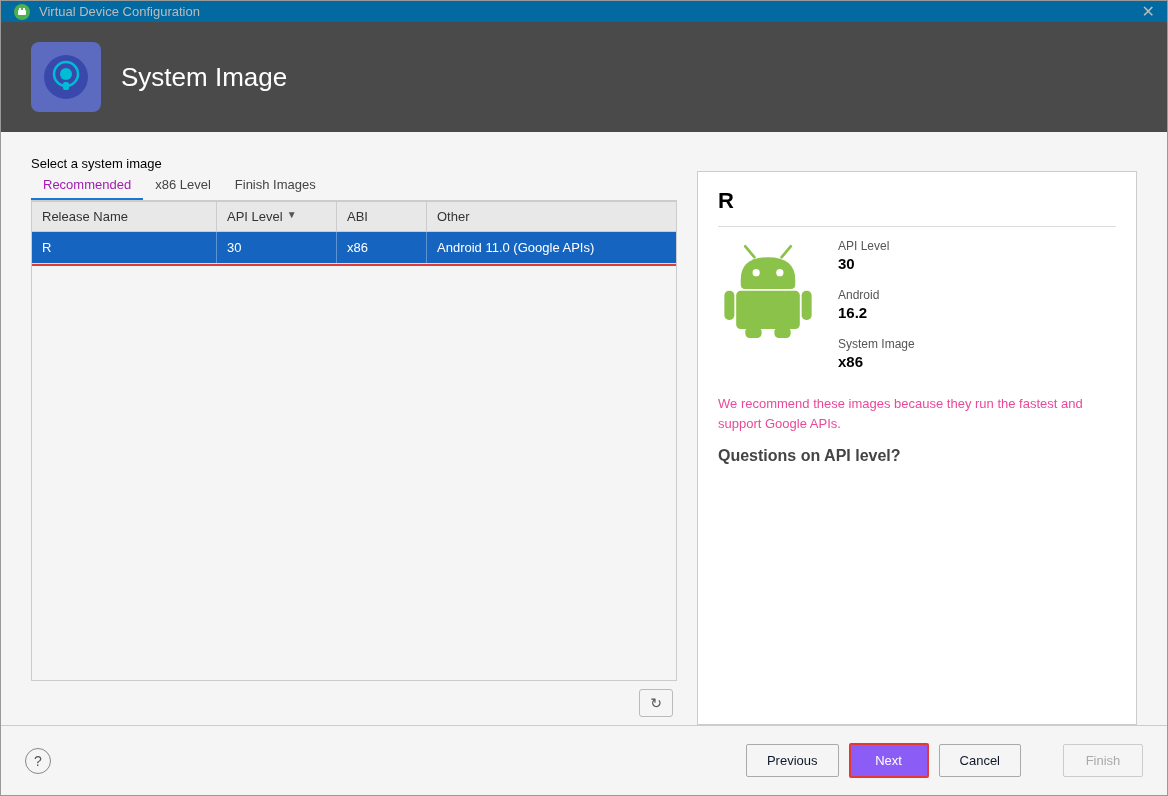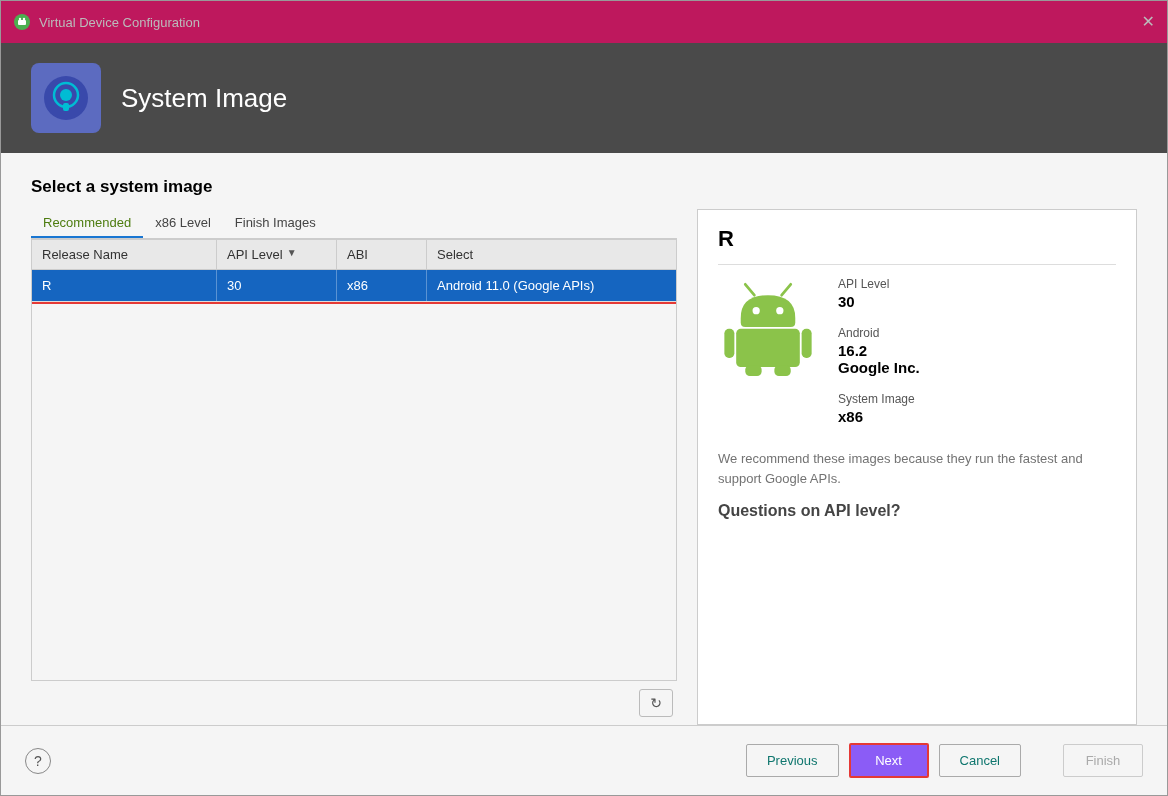--- a/index.html
+++ b/index.html
@@ -17,22 +17,22 @@
       width: 1168px;
       height: 796px;
       background: #f5f5f5;
       display: flex;
       flex-direction: column;
       border: 1px solid #999;
     }
 
     
     .title-bar {
-      background: #be185d;
-      height: 42px;
+      background: #0369a1;
+      height: 21px;
       display: flex;
       align-items: center;
       justify-content: space-between;
       padding: 0 12px;
       flex-shrink: 0;
     }
     .title-bar-left {
       display: flex;
       align-items: center;
       gap: 8px;
@@ -83,24 +83,24 @@
     
     .main-content {
       flex: 1;
       padding: 24px 30px 0 30px;
       display: flex;
       flex-direction: column;
       overflow: hidden;
     }
 
     .section-title {
-      font-size: 17px;
-      font-weight: bold;
+      font-size: 13px;
+      font-weight: normal;
       color: #000;
-      margin-bottom: 12px;
+      margin-bottom: 0;
     }
 
     .content-area {
       display: flex;
       gap: 20px;
       flex: 1;
       overflow: hidden;
     }
 
     
@@ -118,21 +118,21 @@
       margin-bottom: 0;
     }
     .tab {
       padding: 6px 12px;
       font-size: 13px;
       cursor: pointer;
       color: #444;
       border-bottom: 2px solid transparent;
     }
     .tab.active {
-      color: #4d7c0f;
+      color: #a21caf;
       border-bottom: 2px solid #1976d2;
     }
 
     
     .table-container {
       border: 1px solid #ccc;
       flex: 1;
       overflow: hidden;
       display: flex;
       flex-direction: column;
@@ -248,21 +248,21 @@
     .info-label:first-child {
       margin-top: 0;
     }
     .info-value {
       font-size: 15px;
       font-weight: bold;
       color: #000;
     }
     .recommend-text {
       font-size: 13px;
-      color: #737373;
+      color: #ec4899;
       line-height: 1.5;
       margin-top: 8px;
     }
     .questions-label {
       font-size: 16px;
       font-weight: bold;
       color: #444;
       margin-top: 14px;
     }
 
@@ -303,21 +303,21 @@
       padding: 8px 20px;
       font-size: 13px;
       cursor: pointer;
       border-radius: 2px;
       min-width: 80px;
       text-align: center;
     }
     .btn-default {
       background: #f5f5f5;
       border: 1px solid #aaa;
-      color: #0f766e;
+      color: #0f172a;
     }
     .btn-primary {
       background: #8b5cf6;
       border: 2px solid #e53935;
       color: #fff;
       font-weight: 500;
     }
     .btn-disabled {
       background: #f5f5f5;
       border: 1px solid #ccc;
@@ -375,21 +375,21 @@
               <span>Release Name</span>
             </div>
             <div class="table-header-cell">
               <span>API Level</span>
               <span class="sort-arrow">▼</span>
             </div>
             <div class="table-header-cell">
               <span>ABI</span>
             </div>
             <div class="table-header-cell">
-              <span>Select</span>
+              <span>Other</span>
             </div>
           </div>
           <div class="table-body">
             <div class="table-row selected">
               <div class="table-cell">R</div>
               <div class="table-cell">30</div>
               <div class="table-cell">x86</div>
               <div class="table-cell">Android 11.0 (Google APIs)</div>
             </div>
           </div>
@@ -422,21 +422,20 @@
 
             <rect x="25" y="97" width="18" height="12" rx="5" fill="#8bc34a"></rect>
             <rect x="57" y="97" width="18" height="12" rx="5" fill="#8bc34a"></rect>
           </svg>
 
           <div class="info-block">
             <div class="info-label">API Level</div>
             <div class="info-value">30</div>
             <div class="info-label">Android</div>
             <div class="info-value">16.2</div>
-            <div class="info-value">Google Inc.</div>
             <div class="info-label">System Image</div>
             <div class="info-value">x86</div>
           </div>
         </div>
 
         <div class="recommend-text">We recommend these images because they run the fastest and support Google APIs.</div>
         <div class="questions-label">Questions on API level?</div>
       </div>
     </div>
   </div>

